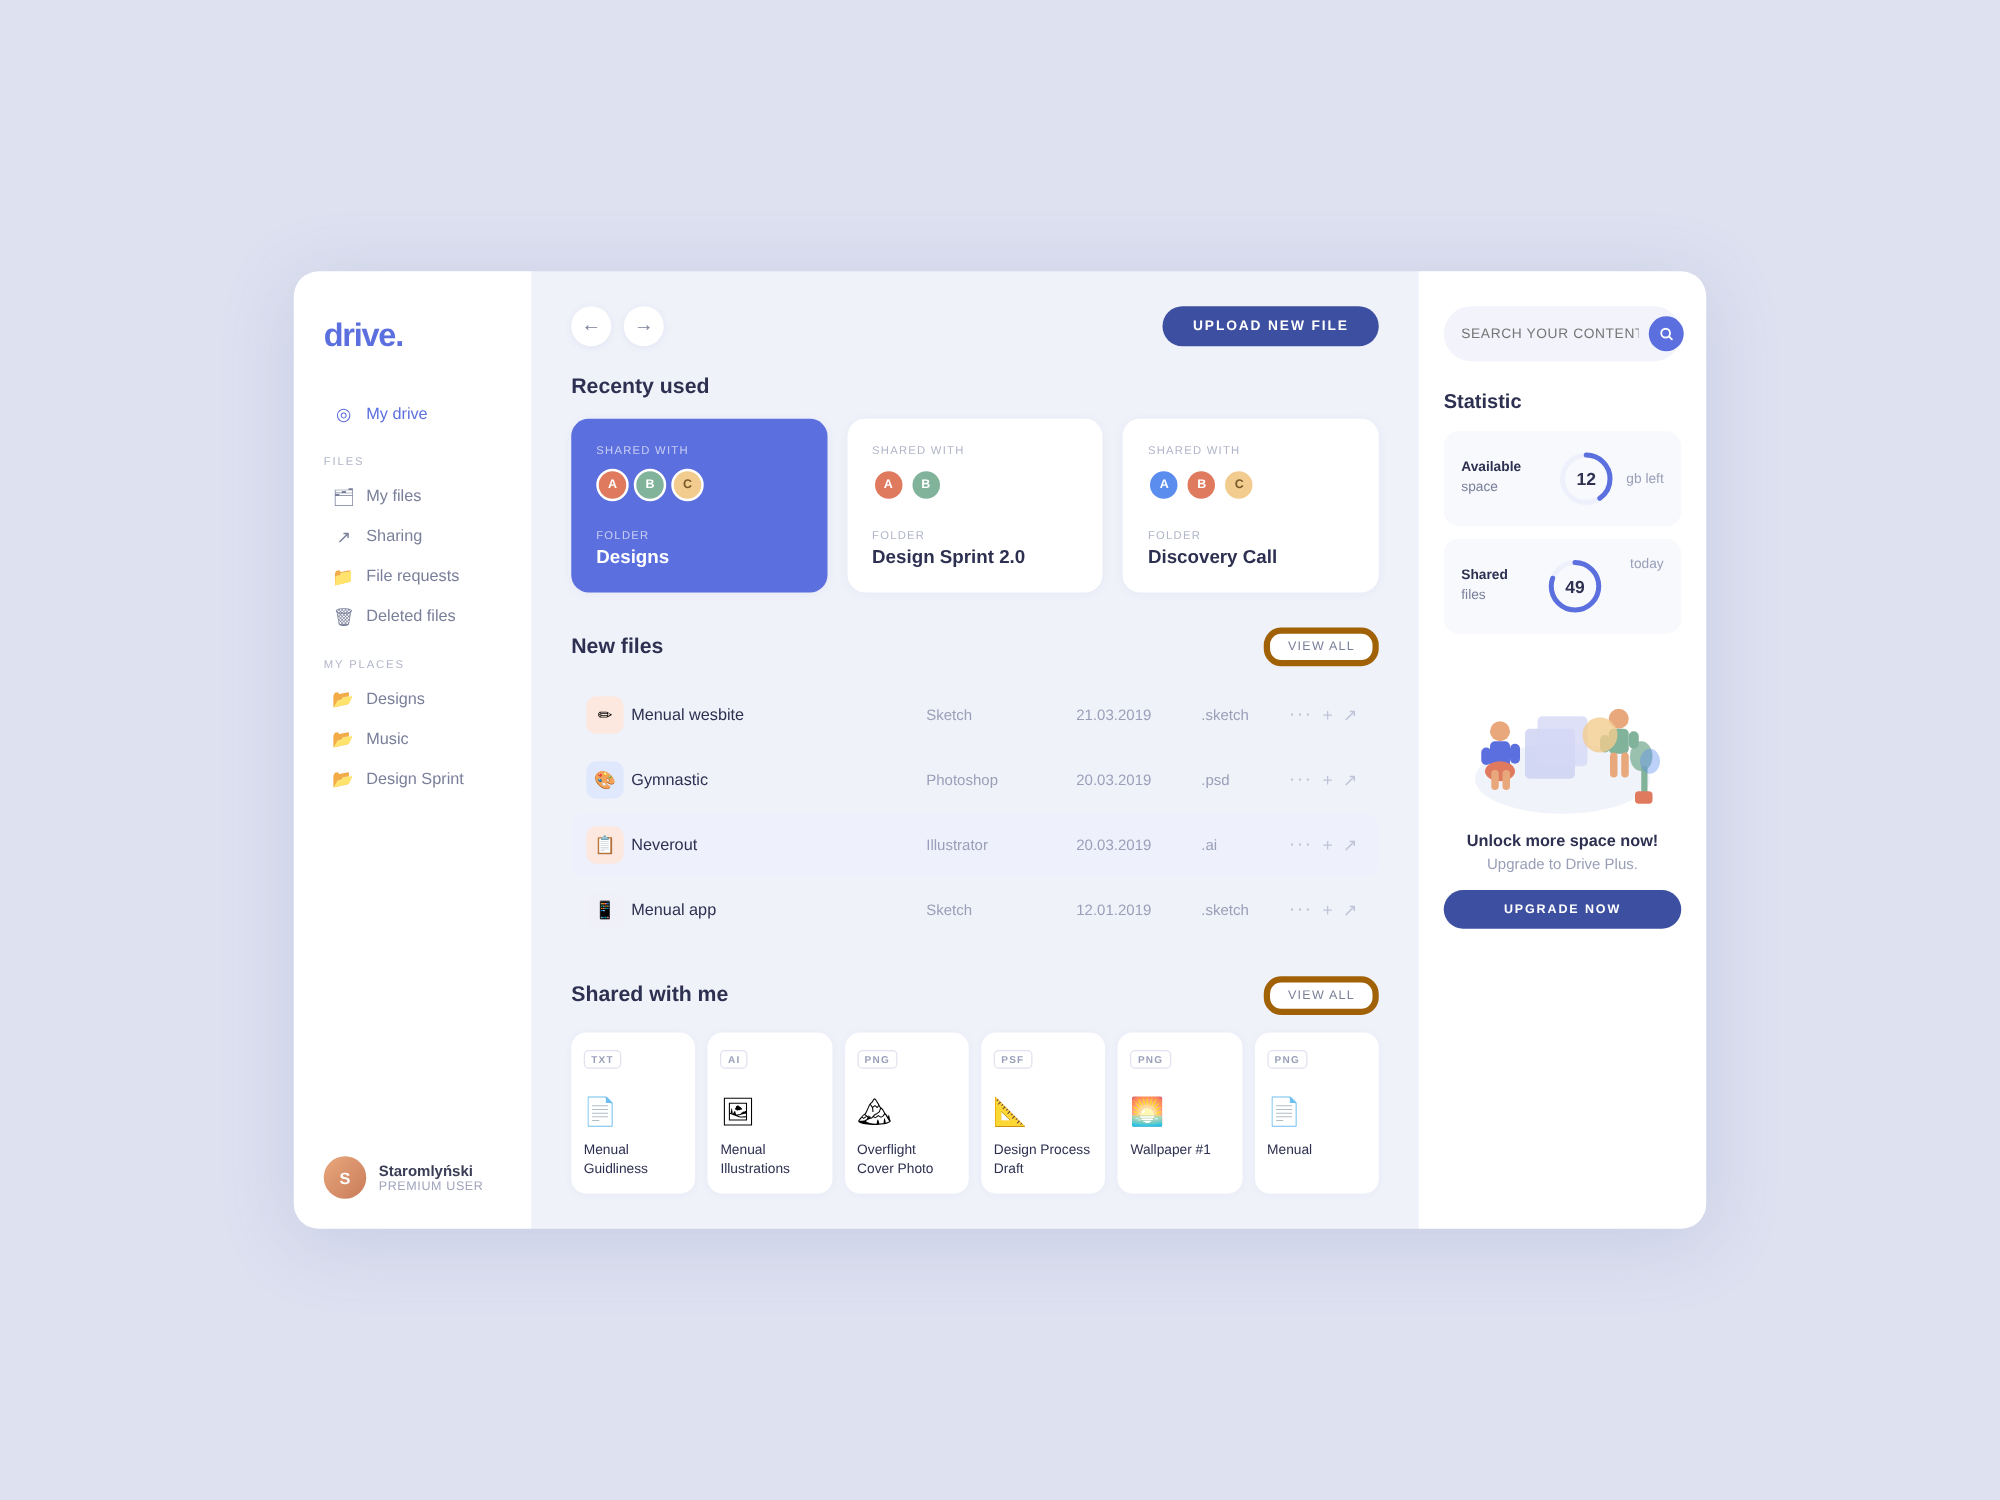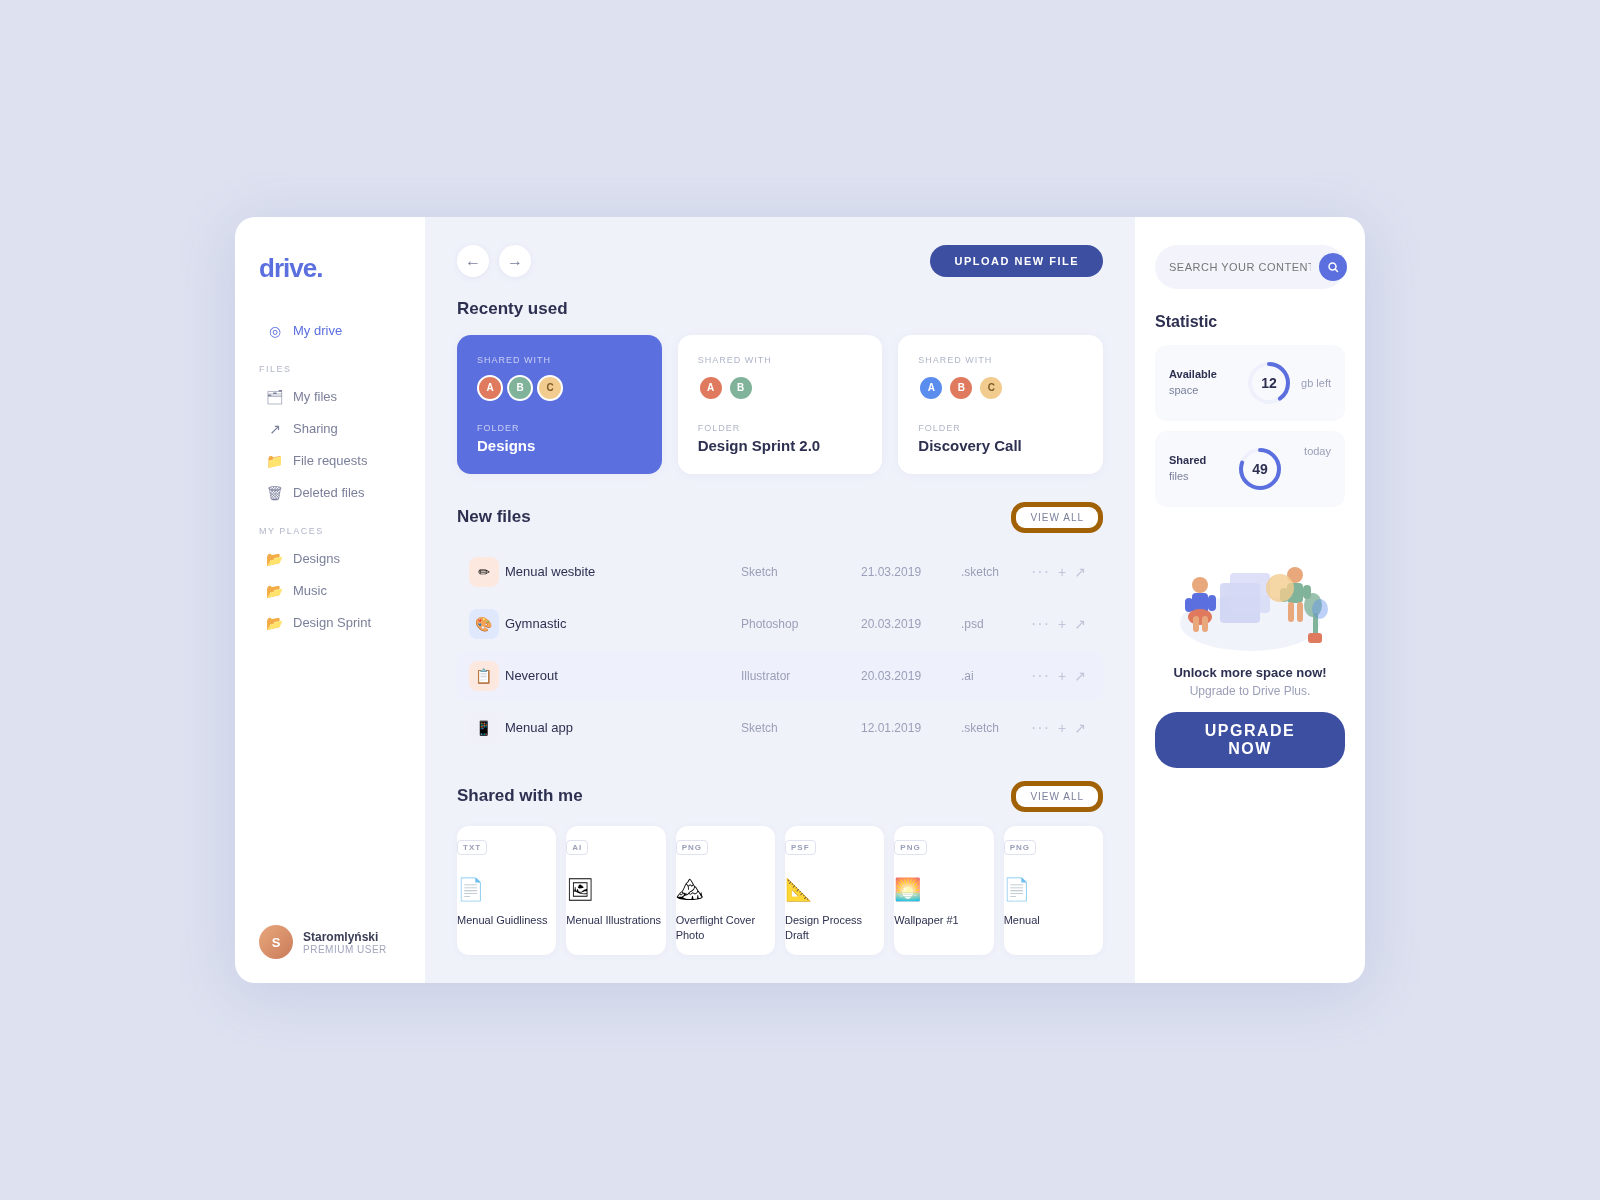--- a/index.html
+++ b/index.html
@@ -240,21 +240,21 @@
 
     
     .shared-grid {
       display: grid;
       grid-template-columns: repeat(6, 1fr);
       gap: 10px;
     }
     .shared-card {
       background: #fff;
       border-radius: 12px;
-      padding: 14px 0 12px;
+      padding: 14px 10px 12px;
       display: flex;
       flex-direction: column;
       align-items: flex-start;
       cursor: pointer;
       box-shadow: 0 1px 6px rgba(100,110,180,0.06);
     }
     .file-type-badge {
       font-size: 8px;
       font-weight: 700;
       letter-spacing: 1px;
@@ -377,21 +377,21 @@
       color: #9a9fb8;
       text-align: center;
       margin-bottom: 14px;
     }
     .upgrade-btn {
       background: #3d4fa0;
       color: #fff;
       border: none;
       border-radius: 22px;
       padding: 10px 28px;
-      font-size: 16px;
+      font-size: 10px;
       font-weight: 700;
       letter-spacing: 1.5px;
       text-transform: uppercase;
       cursor: pointer;
       width: 100%;
     }
   </style>
 </head>
 <body>
 

